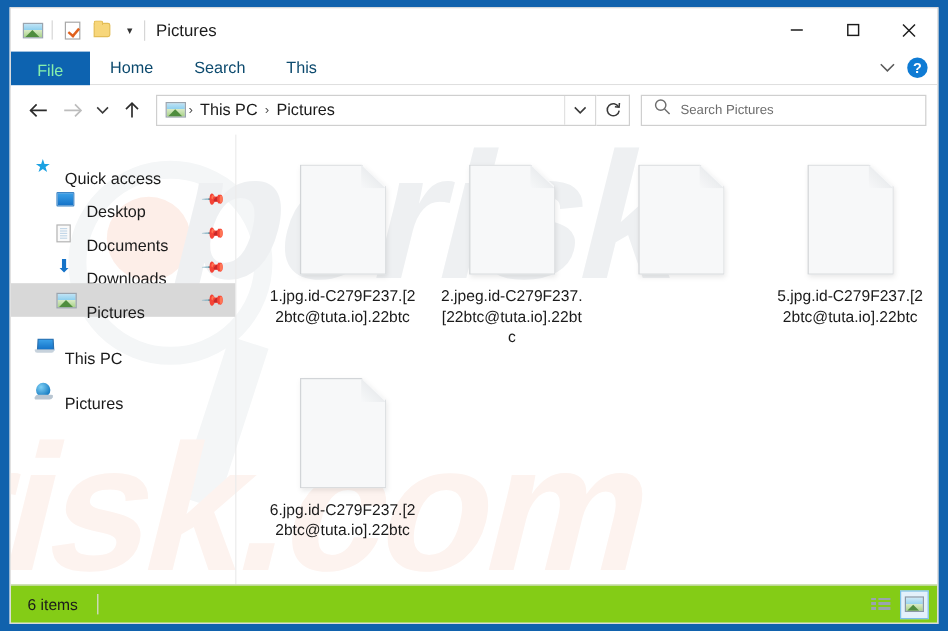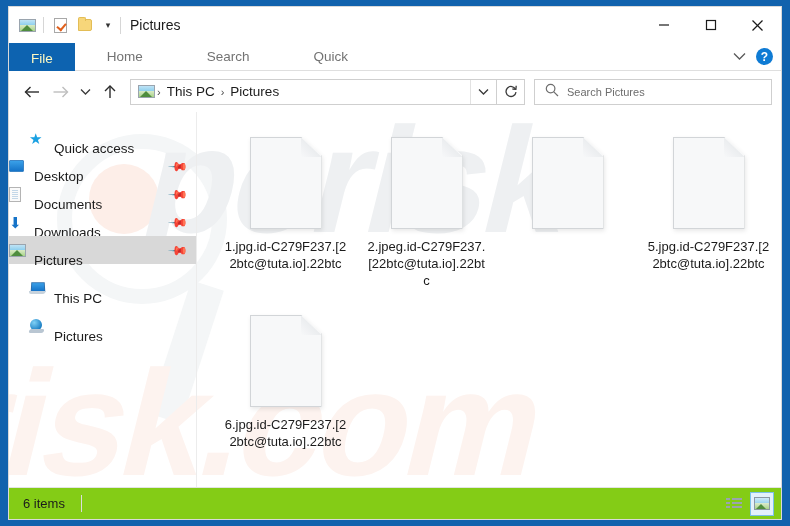--- a/index.html
+++ b/index.html
@@ -140,26 +140,26 @@
     background: #fff;
     flex: none;
     position: relative;
     z-index: 20;
   }
   .tab {
     display: flex;
     align-items: center;
     justify-content: center;
     font-size: 13.5px;
-    color: #737373;
-    padding: 0 32px;
+    color: #0c4a6e;
+    padding: 0 17px;
   }
   .tab.file {
     background: #0d63b0;
-    color: #fef9c3;
+    color: #86efac;
     padding: 15px 22px;
   }
   .ribbon-right {
     margin-left: auto;
     display: flex;
     align-items: center;
     gap: 6px;
     padding-right: 8px;
   }
   .chev-expand {
@@ -344,21 +344,21 @@
   .side-item {
     height: 28px;
     display: flex;
     align-items: center;
     font-size: 13.5px;
     color: #1b1b1b;
     padding-right: 10px;
     position: relative;
   }
   .side-item.lvl0 { padding-left: 20px; }
-  .side-item.lvl1 { }
+  .side-item.lvl1 { padding-left: 38px; }
   .side-item.selected { background: #d8d8d8; }
   .side-ico {
     width: 18px; height: 16px;
     margin-right: 7px;
     flex: none;
     display: flex;
     align-items: center;
     position: relative;
   }
   .side-label { white-space: nowrap; margin-top: 20px; }
@@ -608,21 +608,21 @@
             <line x1="11.5" y1="1.5" x2="1.5" y2="11.5" stroke="#1b1b1b" stroke-width="1.2"></line>
           </svg>
       </div>
     </div>
   </div>
 
   <div class="ribbon">
     <div class="tab file">File</div>
     <div class="tab">Home</div>
     <div class="tab">Search</div>
-    <div class="tab">Quick</div>
+    <div class="tab">This</div>
     <div class="ribbon-right">
       <div class="chev-expand">
         <svg width="13" height="9" viewBox="0 0 13 9">
             <polyline points="1,1.5 6.5,7 12,1.5" fill="none" stroke="#5a5a5a" stroke-width="1.3"></polyline>
           </svg>
       </div>
       <div class="help-btn">?</div>
     </div>
   </div>
 

